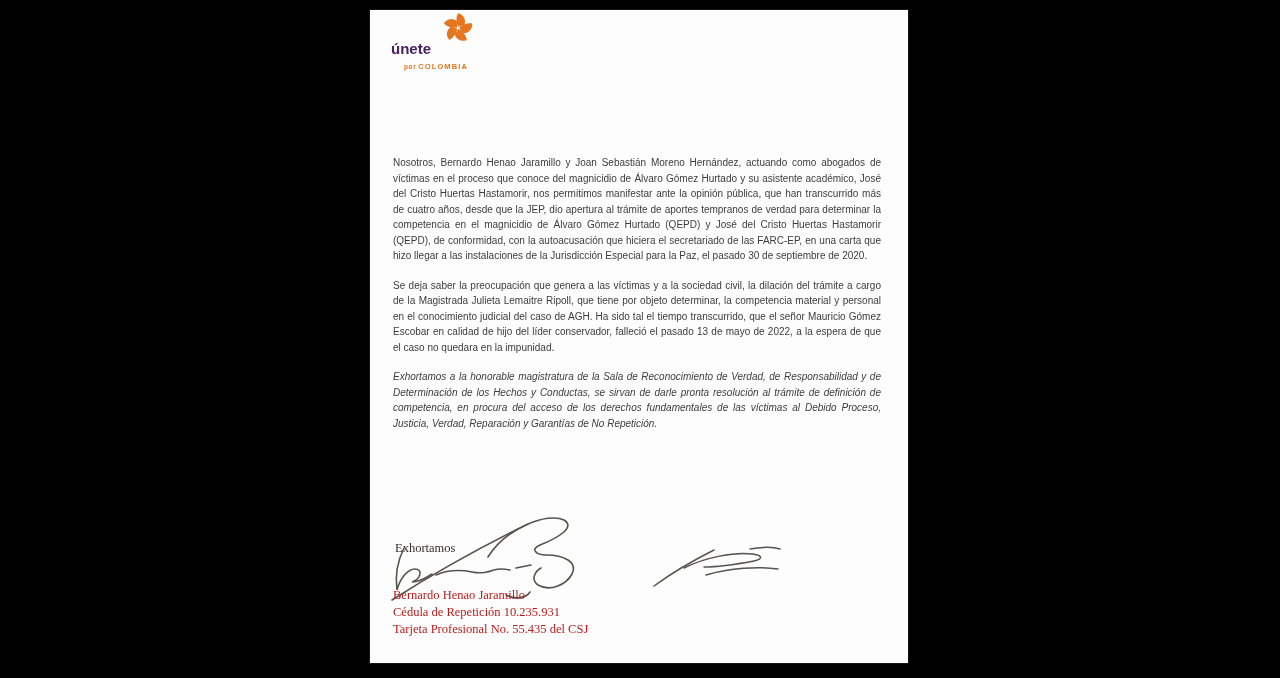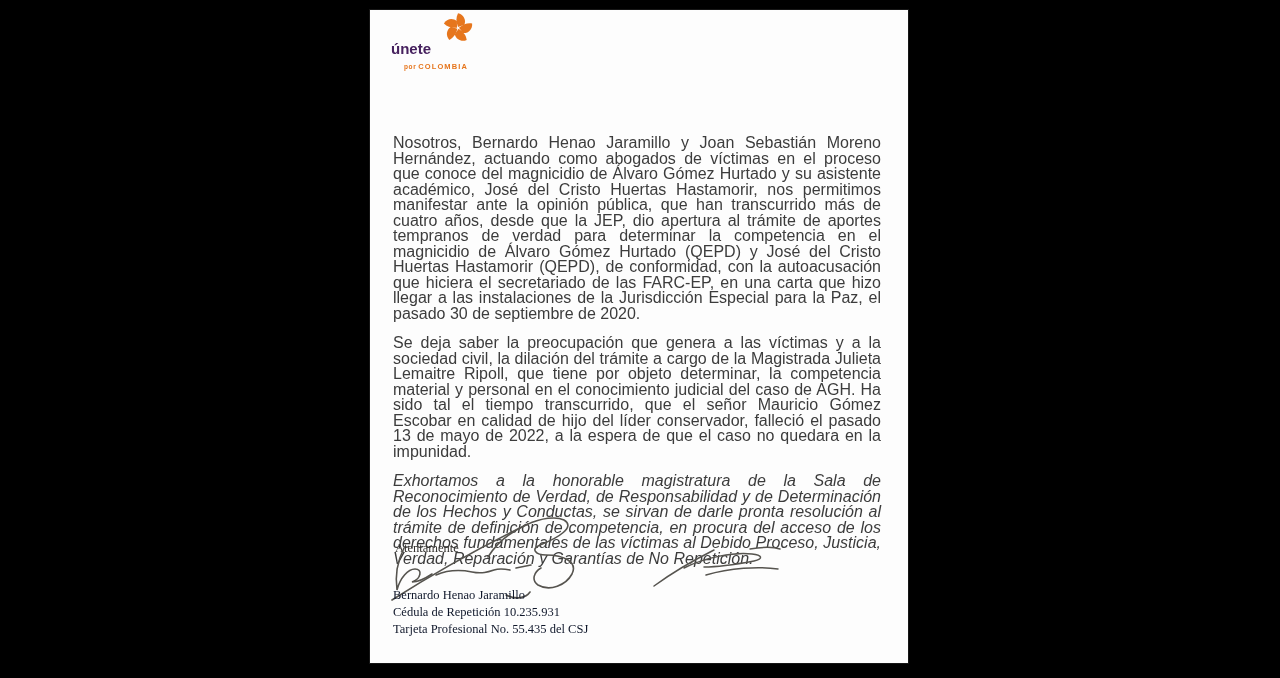--- a/index.html
+++ b/index.html
@@ -25,38 +25,38 @@
     color:#46215e;
   }
   .pinwheel{position:absolute;left:49px;top:-17px;width:36px;height:34px;}
   .tagline{
     position:absolute;left:13px;top:34px;white-space:nowrap;
     color:#e6761d;font-size:7.5px;letter-spacing:1.1px;font-weight:bold;
   }
   .tagline .por{font-size:6.5px;letter-spacing:0.6px;text-transform:lowercase;margin-right:2px;}
   
   .content{
-    position:absolute;left:23px;top:125px;width:488px;
-    color:#3c3c3c;font-size:16px;line-height:15.5px;
+    position:absolute;left:23px;top:145px;width:488px;
+    color:#3c3c3c;font-size:10px;line-height:15.5px;
     text-align:justify;
   }
   .content p{margin:0 0 14px 0;}
   .content p:last-child{margin-bottom:0;font-style:italic;}
   
   .closing{
     position:absolute;left:25px;top:531px;
     font-family:"Liberation Serif",serif;font-size:12.5px;color:#33312e;
   }
   .sig-svg{position:absolute;pointer-events:none;}
   .sig-left-svg{left:18px;top:502px;width:212px;height:94px;}
   .sig-right-svg{left:280px;top:532px;width:152px;height:50px;}
   .sig-block{
     position:absolute;top:577px;
     font-family:"Liberation Serif",serif;font-size:12.5px;line-height:17px;
-    color:#0f172a;white-space:nowrap;
+    color:#b91c1c;white-space:nowrap;
   }
   .sig-block-left{left:23px;}
   .sig-block-right{left:295px;}
   .sig-block div{margin:0;}
 </style>
 </head>
 <body>
 
 <div class="stage">
   <div class="paper">
@@ -84,21 +84,21 @@
       <div class="brand">únete</div>
       <div class="tagline"><span class="por">por</span><span>COLOMBIA</span></div>
     </div>
 
     <div class="content">
       <p>Nosotros, Bernardo Henao Jaramillo y Joan Sebastián Moreno Hernández, actuando como abogados de víctimas en el proceso que conoce del magnicidio de Álvaro Gómez Hurtado y su asistente académico, José del Cristo Huertas Hastamorir, nos permitimos manifestar ante la opinión pública, que han transcurrido más de cuatro años, desde que la JEP, dio apertura al trámite de aportes tempranos de verdad para determinar la competencia en el magnicidio de Álvaro Gómez Hurtado (QEPD) y José del Cristo Huertas Hastamorir (QEPD), de conformidad, con la autoacusación que hiciera el secretariado de las FARC-EP, en una carta que hizo llegar a las instalaciones de la Jurisdicción Especial para la Paz, el pasado 30 de septiembre de 2020.</p>
       <p>Se deja saber la preocupación que genera a las víctimas y a la sociedad civil, la dilación del trámite a cargo de la Magistrada Julieta Lemaitre Ripoll, que tiene por objeto determinar, la competencia material y personal en el conocimiento judicial del caso de AGH. Ha sido tal el tiempo transcurrido, que el señor Mauricio Gómez Escobar en calidad de hijo del líder conservador, falleció el pasado 13 de mayo de 2022, a la espera de que el caso no quedara en la impunidad.</p>
       <p>Exhortamos a la honorable magistratura de la Sala de Reconocimiento de Verdad, de Responsabilidad y de Determinación de los Hechos y Conductas, se sirvan de darle pronta resolución al trámite de definición de competencia, en procura del acceso de los derechos fundamentales de las víctimas al Debido Proceso, Justicia, Verdad, Reparación y Garantías de No Repetición.</p>
     </div>
 
-    <div class="closing">Atentamente</div>
+    <div class="closing">Exhortamos</div>
 
     <svg class="sig-svg sig-left-svg" viewBox="0 0 212 94" fill="none" stroke="#56544f" stroke-width="1.6" stroke-linecap="round">
       <path d="M16,36 C10,48 7,64 9,78 C12,66 20,57 27,57 C35,57 33,67 24,70 C30,70 38,66 44,62"></path>
       <path d="M4,88 C45,62 95,34 140,12"></path>
       <path d="M100,45 C118,16 160,0 176,8 C188,15 170,26 152,33 C142,37 148,43 158,43 C176,43 190,50 184,62 C178,73 162,80 150,73 C143,68 146,60 153,56"></path>
       <path d="M48,63 C62,57 74,58 84,60 C94,62 100,60 106,58 C112,56 117,57 122,58"></path>
       <path d="M128,56 L143,53"></path>
       <path d="M118,83 C128,88 138,86 142,80"></path>
     </svg>
 

